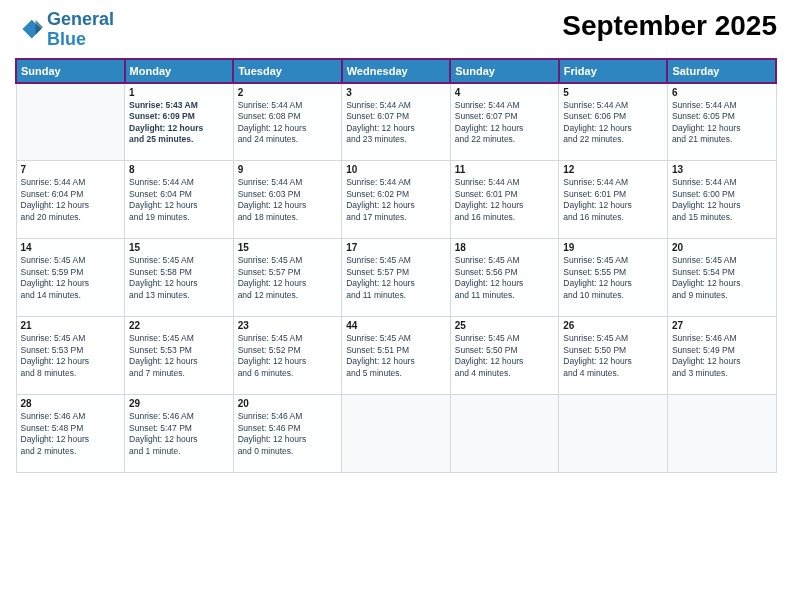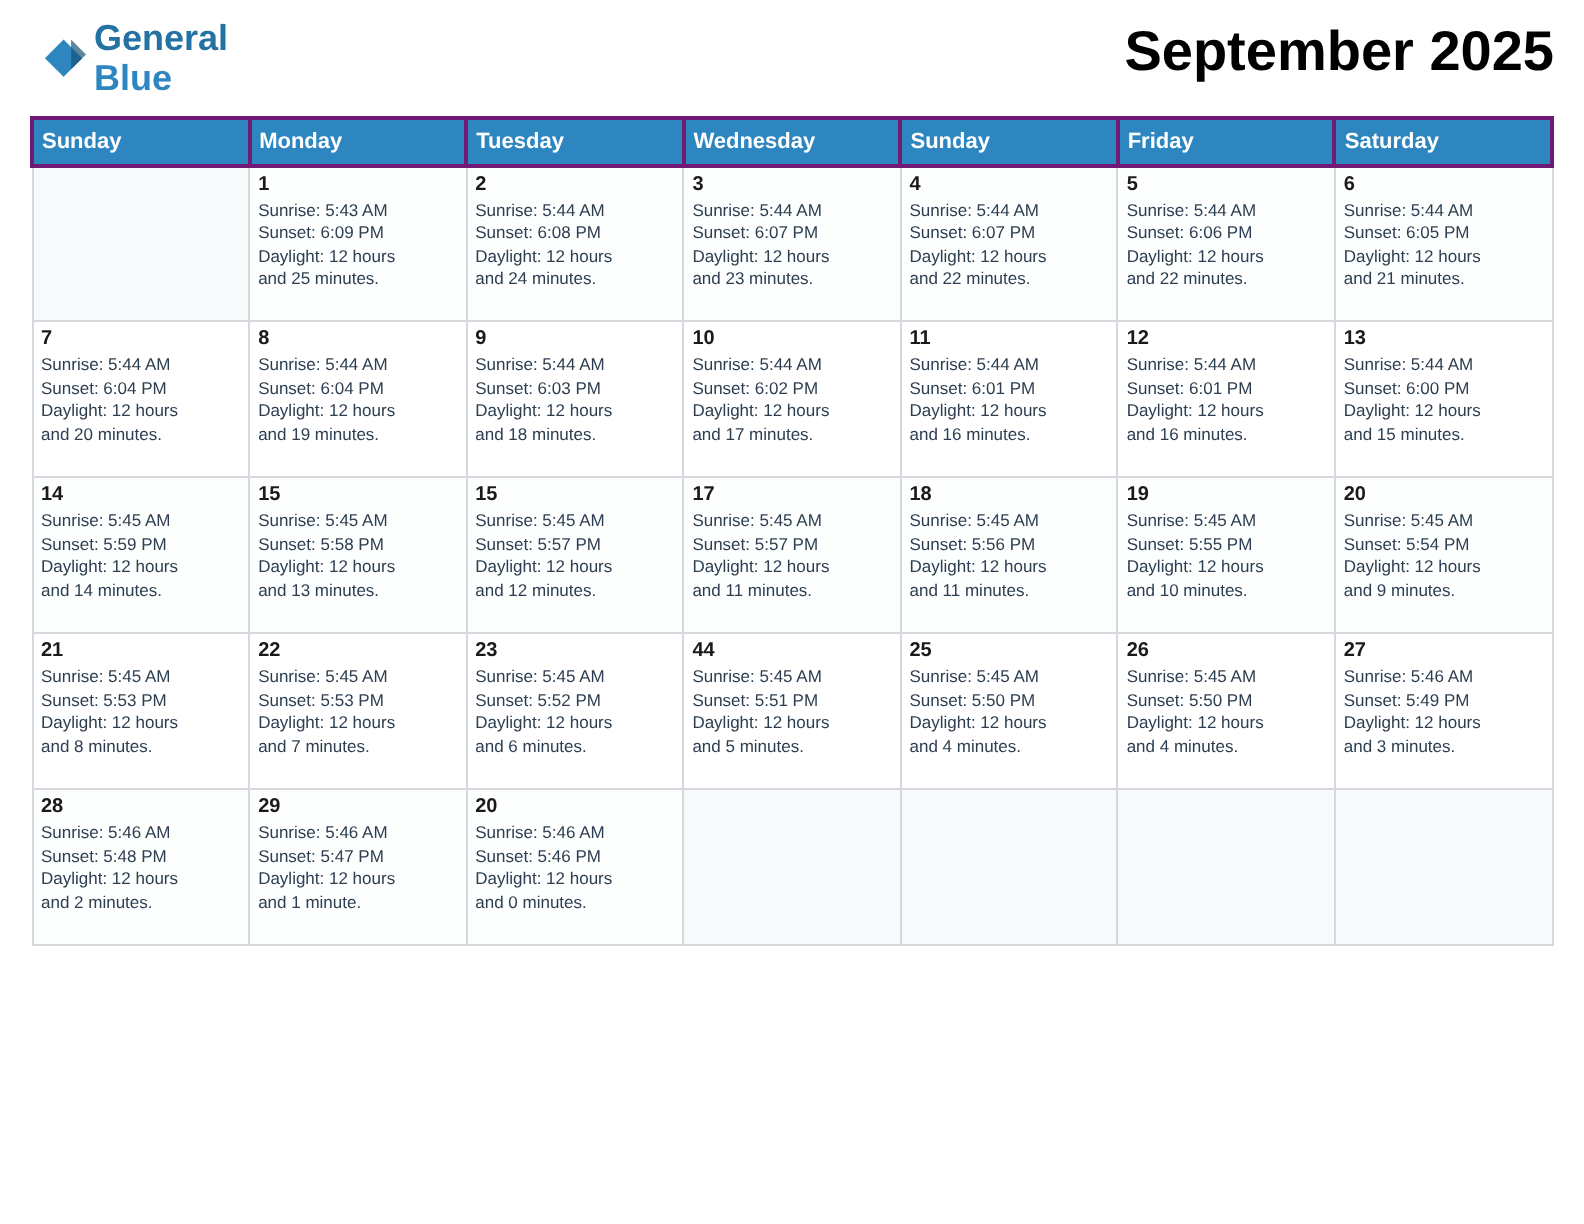--- a/index.html
+++ b/index.html
@@ -125,21 +125,21 @@
         <th>Sunday</th>
         <th>Friday</th>
         <th>Saturday</th>
       </tr>
     </thead>
     <tbody id="calendar-body">
     <tr>
           <td class="empty-cell"></td>
           <td>
             <div class="day-number">1</div>
-            <div class="day-info" style="white-space: pre-line;">Sunrise: 5:43 AM
+            <div class="day-info" style="white-space: pre-line; font-weight: bold;">Sunrise: 5:43 AM
 Sunset: 6:09 PM
 Daylight: 12 hours
 and 25 minutes.</div>
           </td>
           <td>
             <div class="day-number">2</div>
             <div class="day-info" style="white-space: pre-line;">Sunrise: 5:44 AM
 Sunset: 6:08 PM
 Daylight: 12 hours
 and 24 minutes.</div>

